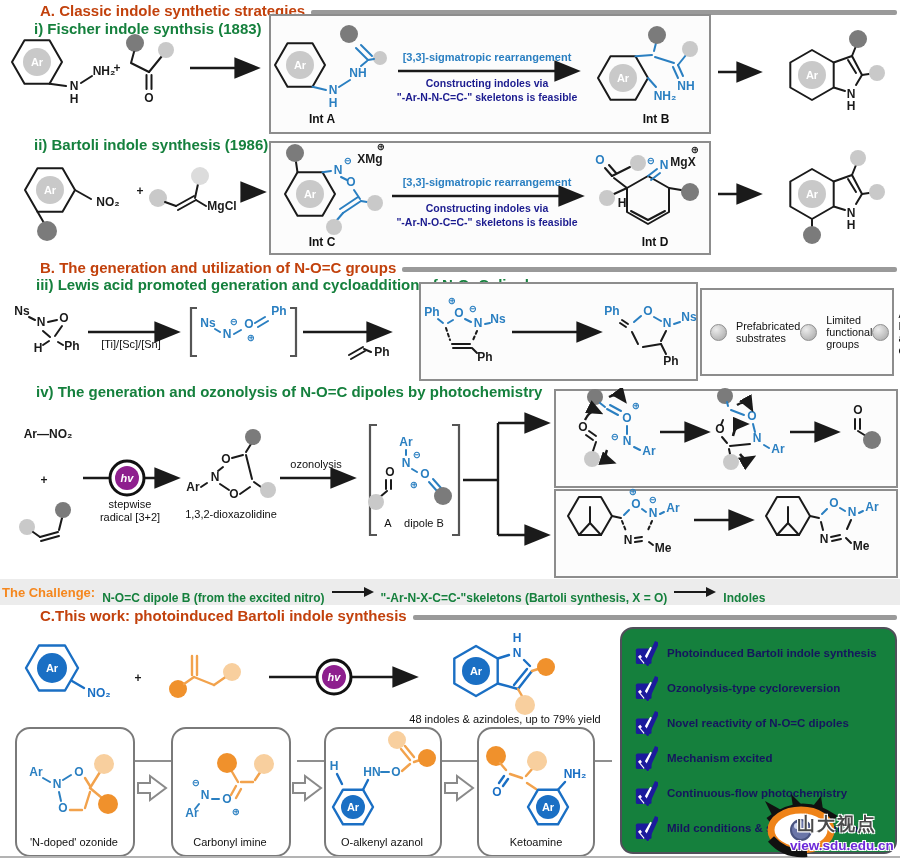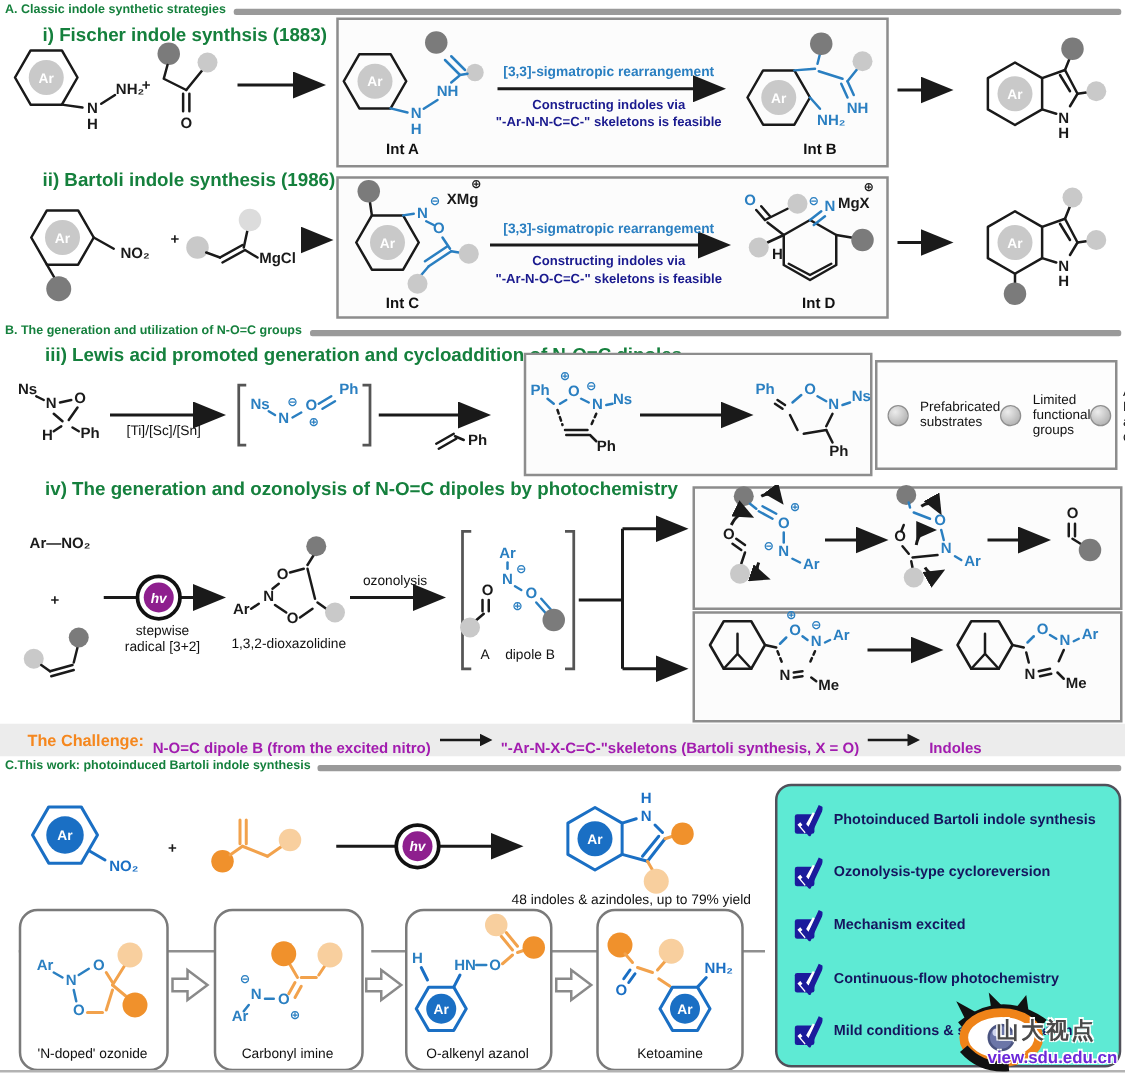--- a/index.html
+++ b/index.html
@@ -1,19 +1,19 @@
 <!DOCTYPE html>
 <html><head>
 <meta charset="utf-8">
 <style>
   html,body{margin:0;padding:0;background:#fff;}
   .page{position:relative;width:900px;height:860px;background:#ffffff;overflow:hidden;
         font-family:"Liberation Sans","DejaVu Sans",sans-serif;}
   .hdr{position:absolute;left:4px;right:3px;display:flex;align-items:center;gap:6px;}
-  .hdr .t{color:#15803d;font-weight:bold;font-size:10px;white-space:nowrap;}
+  .hdr .t{color:#c2410c;font-weight:bold;font-size:15px;white-space:nowrap;margin-left:36px;}
   .hdr .rule{flex:1;height:5px;background:#9a9a9a;border-radius:2px;margin-top:3px;}
   .sub{position:absolute;font-weight:bold;font-size:15px;color:#15803d;white-space:nowrap;padding-left:24px;}
   .sv{position:absolute;}
   svg text{font-family:"Liberation Sans","DejaVu Sans",sans-serif;}
   .at{font-size:12px;font-weight:bold;fill:#1a1a1a;text-anchor:middle;}
   .ab{fill:#2a7fc1;} .aw{fill:#1a6fc4;} .awh{fill:#ffffff;font-size:11px;}
   .chg{font-size:10px;} .it{font-style:italic;}
   .lbl{font-size:12px;font-weight:bold;fill:#111;text-anchor:middle;}
   .cap{font-size:11px;fill:#111;text-anchor:middle;}
   .bluenote{font-size:11px;font-weight:bold;fill:#2a7fc1;text-anchor:middle;}
@@ -21,34 +21,34 @@
   .bond{stroke:#1a1a1a;stroke-width:2;fill:none;stroke-linecap:round;stroke-linejoin:round;}
   .bondb{stroke:#2a7fc1;} .bondw{stroke:#1a6fc4;stroke-width:2.4;} .bondo{stroke:#f2a24c;stroke-width:2.4;}
   .dash{stroke-dasharray:3 3;}
   .arr{stroke:#1a1a1a;stroke-width:2.4;fill:none;}
   .box{fill:#fcfcfc;stroke:#8d8d8d;stroke-width:2;}
   .rbox{fill:#ffffff;stroke:#7a7a7a;stroke-width:2;}
   .brk{stroke:#555;stroke-width:2.2;fill:none;}
   .bdark{fill:#7b7b7b;} .blight{fill:#c9c9c9;} .bpale{fill:#dcdcdc;}
   .bor{fill:#f0912c;} .bol{fill:#f8cf9e;}
   .challenge{position:absolute;left:0;right:0;top:579px;height:26px;background:#ececec;
-    display:flex;align-items:center;gap:7px;padding-left:22px;}
+    display:flex;align-items:center;gap:7px;padding-left:2px;}
   .challenge .clab{color:#f5871e;font-weight:bold;font-size:13px;}
-  .challenge .ctxt{color:#a21caf;font-weight:bold;font-size:12px;white-space:nowrap;margin-top:12px;}
+  .challenge .ctxt{color:#15803d;font-weight:bold;font-size:12px;white-space:nowrap;margin-top:12px;}
   .legend{position:absolute;left:700px;top:288px;width:194px;height:88px;background:#fdfdfd;
     border:2px solid #8d8d8d;display:flex;justify-content:space-around;padding:4px 8px;box-sizing:border-box;}
   .legrow{display:flex;align-items:center;gap:9px;}
   .gball{width:15px;height:15px;border-radius:50%;flex:0 0 auto;
     background:radial-gradient(circle at 35% 30%,#ececec,#bdbdbd 65%,#a3a3a3);border:1px solid #8f8f8f;}
   .legrow span{font-size:10.8px;color:#111;}
   .keysteps{position:absolute;left:15px;width:597px;top:748px;display:flex;align-items:flex-end;gap:8px;}
   .ks-line1{flex:0 0 208px;height:2px;background:#8f8f8f;}
   .ks-line2{flex:1;height:2px;background:#8f8f8f;}
   .ks-lab{font-weight:bold;font-size:12px;color:#111;white-space:nowrap;}
-  .checklist{position:absolute;left:620px;top:627px;width:277px;height:227px;background:#5eead4;
+  .checklist{position:absolute;left:620px;top:627px;width:277px;height:227px;background:#15803d;
     border:2.5px solid #50505a;border-radius:13px;box-sizing:border-box;
     display:flex;flex-direction:column;justify-content:space-around;padding:6px 8px 6px 12px;}
   .chkrow{display:flex;align-items:center;gap:9px;}
   .chkrow span{font-size:11.5px;font-weight:bold;color:#15155e;}
   .bottom-rule{position:absolute;left:0;right:0;top:856px;height:2px;background:#b3b3b3;}
   .wm{position:absolute;pointer-events:none;}
   .wm-cn{left:797px;top:812px;font-size:18px;font-weight:bold;color:#4a4a4a;letter-spacing:2px;
     text-shadow:-1px -1px 0 #fff,1px -1px 0 #fff,-1px 1px 0 #fff,1px 1px 0 #fff;}
   .wm-url{left:790px;top:838px;font-size:13.5px;font-weight:bold;color:#6d28d9;
     text-shadow:-1px -1px 0 #fff,1px -1px 0 #fff,-1px 1px 0 #fff,1px 1px 0 #fff;}
@@ -655,20 +655,28 @@
           <path d="M9 18 l5.5 6.5 L25 2" stroke="#1b1b9c" stroke-width="5" fill="none"></path>
         </svg>
       <span>Ozonolysis-type cycloreversion</span>
     </div>
     <div class="chkrow">
       <svg width="24" height="26" viewBox="0 0 26 28">
           <rect x="2" y="9" width="17" height="17" rx="2" fill="#1b1b9c"></rect>
           <path d="M5.5 17 l5 6 L19 8" stroke="#fff" stroke-width="3.2" fill="none"></path>
           <path d="M9 18 l5.5 6.5 L25 2" stroke="#1b1b9c" stroke-width="5" fill="none"></path>
         </svg>
+      <span>Novel reactivity of N-O=C dipoles</span>
+    </div>
+    <div class="chkrow">
+      <svg width="24" height="26" viewBox="0 0 26 28">
+          <rect x="2" y="9" width="17" height="17" rx="2" fill="#1b1b9c"></rect>
+          <path d="M5.5 17 l5 6 L19 8" stroke="#fff" stroke-width="3.2" fill="none"></path>
+          <path d="M9 18 l5.5 6.5 L25 2" stroke="#1b1b9c" stroke-width="5" fill="none"></path>
+        </svg>
       <span>Mechanism excited</span>
     </div>
     <div class="chkrow">
       <svg width="24" height="26" viewBox="0 0 26 28">
           <rect x="2" y="9" width="17" height="17" rx="2" fill="#1b1b9c"></rect>
           <path d="M5.5 17 l5 6 L19 8" stroke="#fff" stroke-width="3.2" fill="none"></path>
           <path d="M9 18 l5.5 6.5 L25 2" stroke="#1b1b9c" stroke-width="5" fill="none"></path>
         </svg>
       <span>Continuous-flow photochemistry</span>
     </div>

